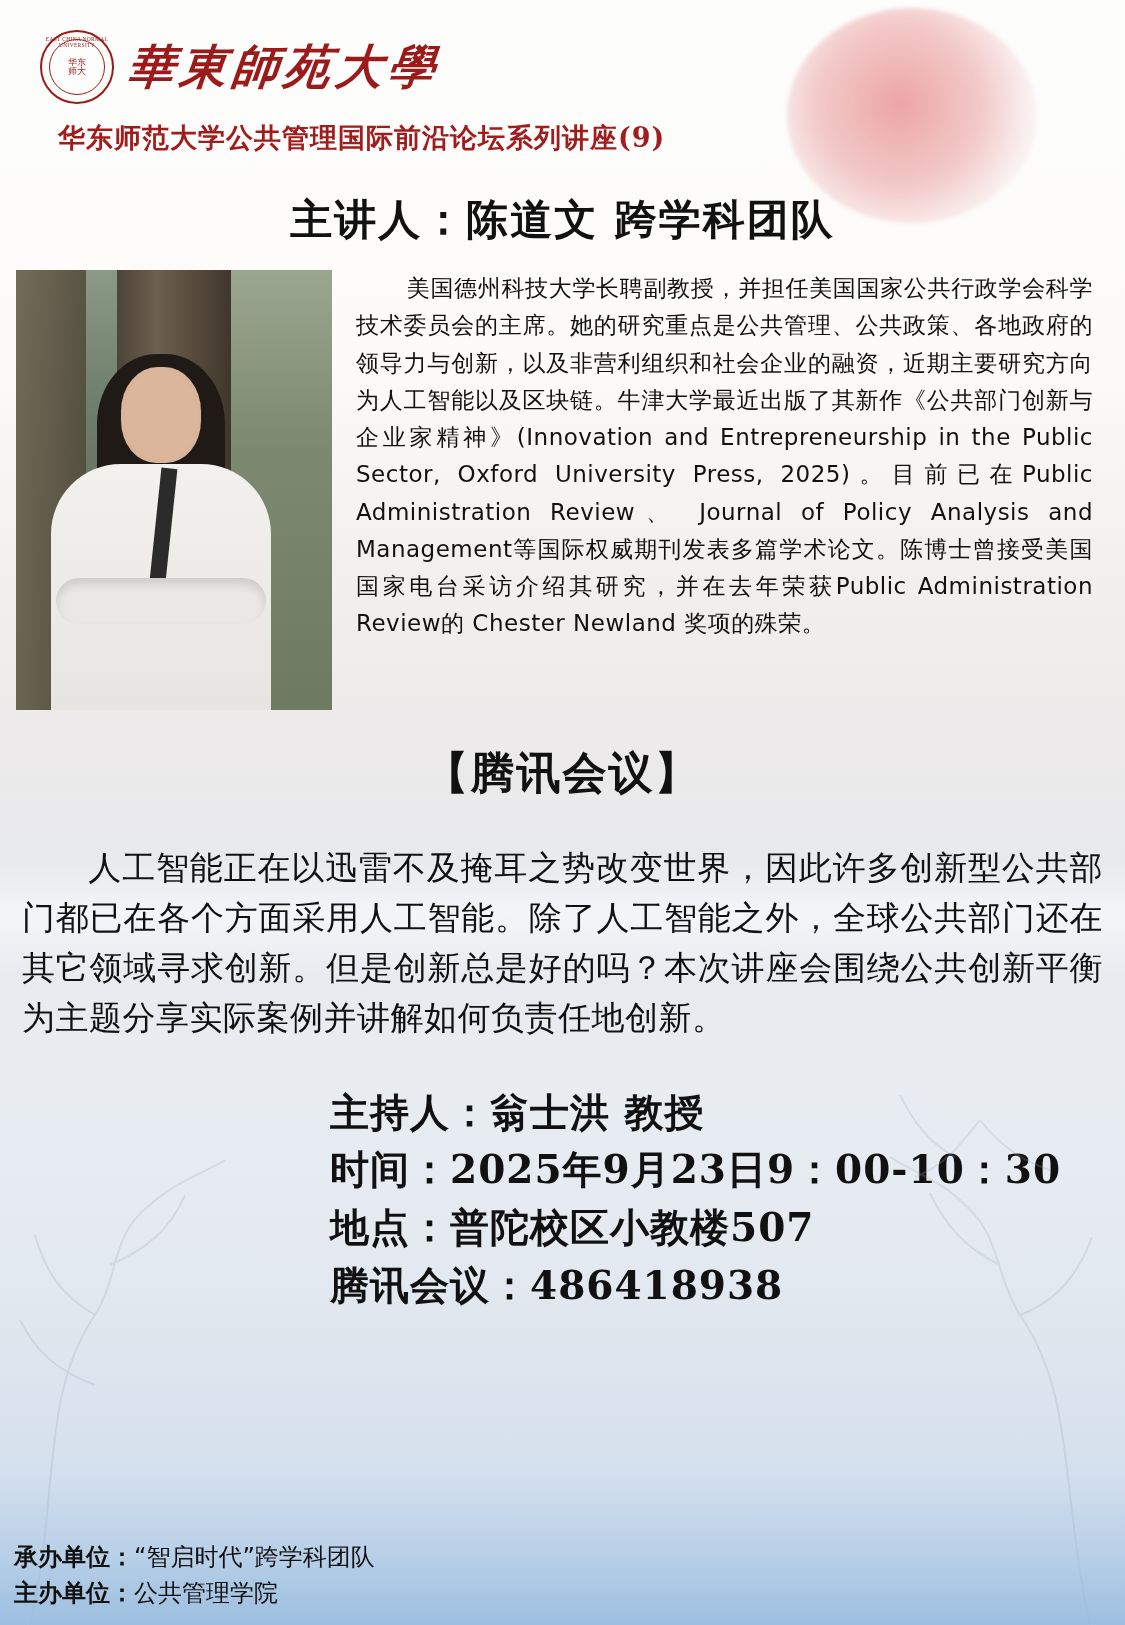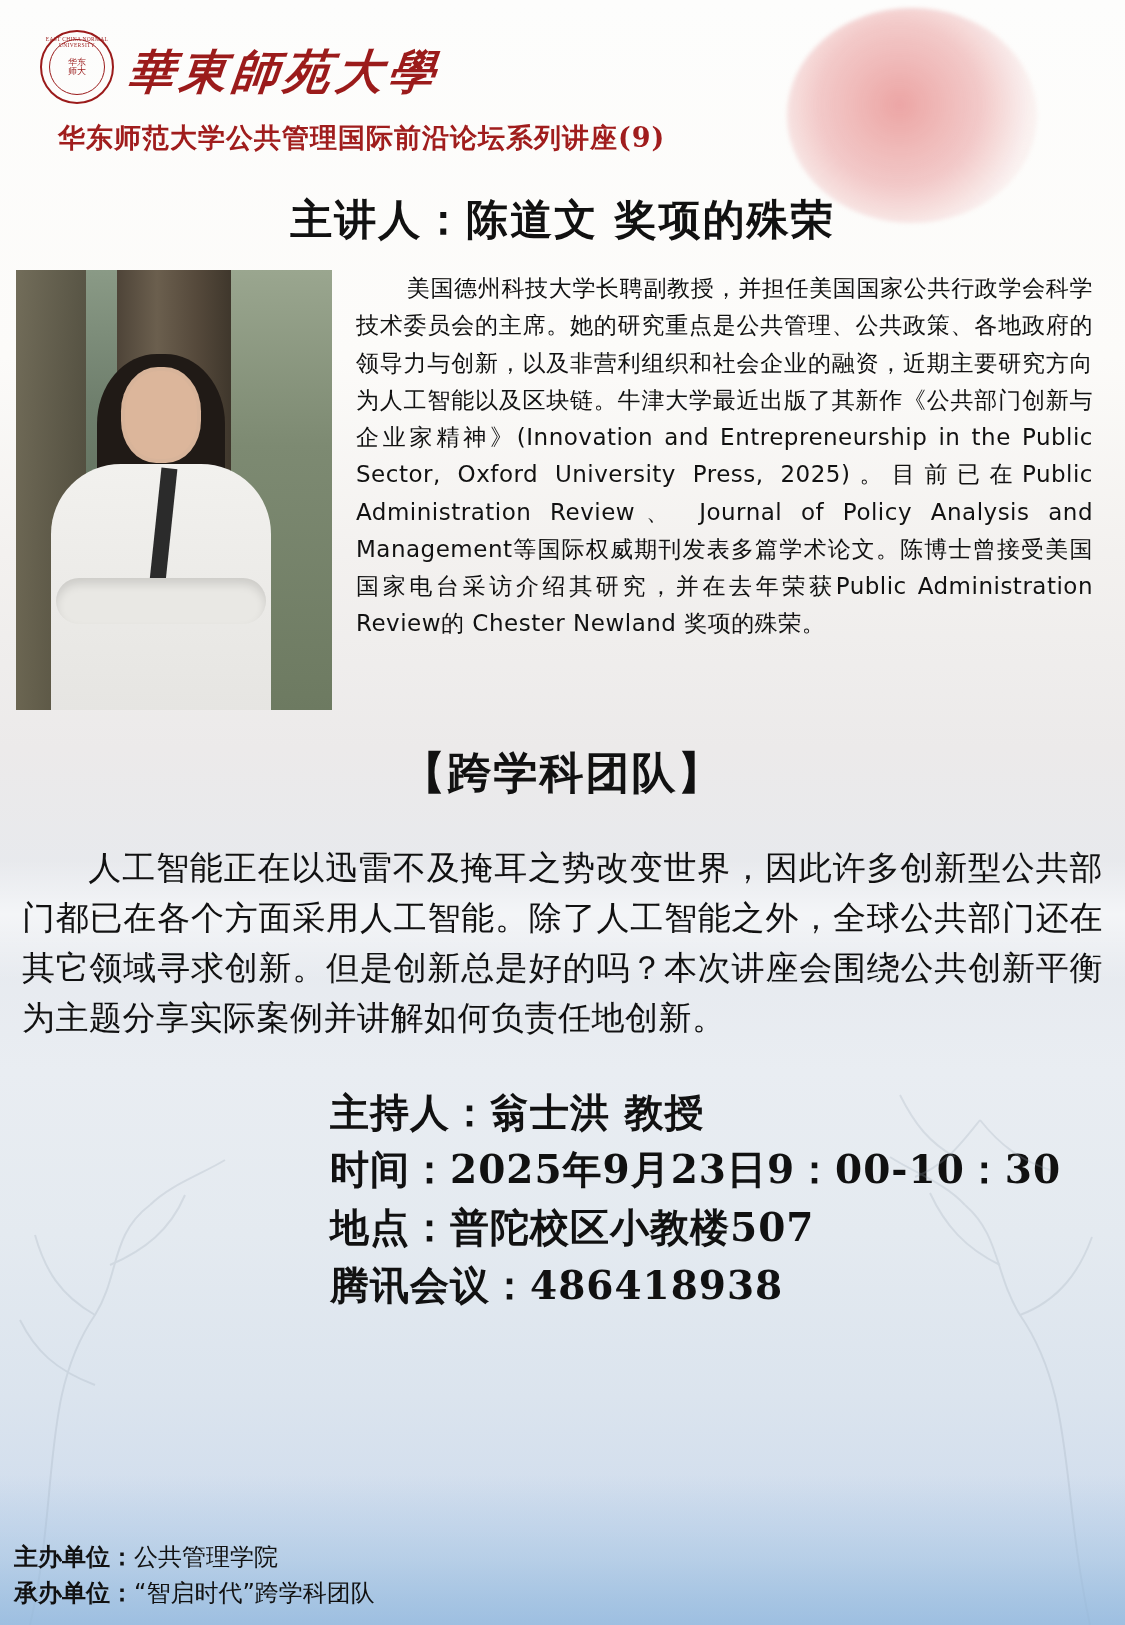--- a/index.html
+++ b/index.html
@@ -64,21 +64,21 @@
     left: 0; right: 0; bottom: 0;
     height: 150px;
     background: linear-gradient(to bottom, rgba(170,200,228,0) 0%, rgba(160,194,226,.45) 55%, rgba(145,184,222,.75) 100%);
   }
 
   
   .header {
     position: relative;
     padding: 30px 5px 0 40px;
     display: flex;
-    align-items: flex-end;
+    align-items: center;
     gap: 14px;
   }
   .logo-seal {
     width: 70px;
     height: 70px;
     border-radius: 50%;
     border: 2.5px solid #9b1b1b;
     position: relative;
     flex: none;
     display: flex;
@@ -330,38 +330,38 @@
     <div class="logo-seal">
       <div class="ring-text">EAST CHINA NORMAL UNIVERSITY</div>
       <div class="inner">华东<br>师大</div>
     </div>
     <div class="logo-name">華東師苑大學</div>
   </div>
 
   <div class="series-line">华东师范大学公共管理国际前沿论坛系列讲座(9)</div>
 
 
-  <div class="speaker-line">主讲人：陈道文  奖项的殊荣</div>
+  <div class="speaker-line">主讲人：陈道文  跨学科团队</div>
 
   <div class="bio">
     <div class="photo">
       <div class="bg-leaves"></div>
       <div class="trunk2"></div>
       <div class="trunk"></div>
       <div class="person-hair"></div>
       <div class="person-head"></div>
       <div class="person-face"></div>
       <div class="person-body"></div>
       <div class="person-strap"></div>
       <div class="person-arms"></div>
     </div>
     <div class="bio-text"><span class="indent"></span><span>美国德州科技大学长聘副教授，并担任美国国家公共行政学会科学技术委员会的主席。她的研究重点是公共管理、公共政策、各地政府的领导力与创新，以及非营利组织和社会企业的融资，近期主要研究方向为人工智能以及区块链。牛津大学最近出版了其新作《公共部门创新与企业家精神》(Innovation and Entrepreneurship in the Public Sector, Oxford University Press, 2025)。目前已在Public Administration Review、 Journal of Policy Analysis and Management等国际权威期刊发表多篇学术论文。陈博士曾接受美国国家电台采访介绍其研究，并在去年荣获Public Administration Review的 Chester Newland 奖项的殊荣。</span></div>
   </div>
 
-  <div class="section-title">【跨学科团队】</div>
+  <div class="section-title">【腾讯会议】</div>
 
   <div class="content-text"><span class="indent"></span><span>人工智能正在以迅雷不及掩耳之势改变世界，因此许多创新型公共部门都已在各个方面采用人工智能。除了人工智能之外，全球公共部门还在其它领域寻求创新。但是创新总是好的吗？本次讲座会围绕公共创新平衡为主题分享实际案例并讲解如何负责任地创新。</span></div>
 
   <div class="details">
     <div>主持人：翁士洪  教授</div>
     <div>时间：2025年9月23日9：00-10：30</div>
     <div>地点：普陀校区小教楼507</div>
     <div>腾讯会议：486418938</div>
   </div>
 
@@ -379,20 +379,20 @@
       <path d="M980 55 C 1000 80, 1020 95, 1050 105"></path>
       <path d="M980 55 C 960 80, 945 100, 915 112"></path>
       <path d="M900 30 C 915 60, 930 78, 955 92"></path>
     </g>
   </svg>
 
   <div class="water"></div>
 
   <div class="footer">
     <div>
+      <b>承办单位：</b><span>“智启时代”跨学科团队</span>
+    </div>
+    <div>
       <b>主办单位：</b><span>公共管理学院</span>
     </div>
-    <div>
-      <b>承办单位：</b><span>“智启时代”跨学科团队</span>
-    </div>
   </div>
 
 </div>
 
 </body></html>

